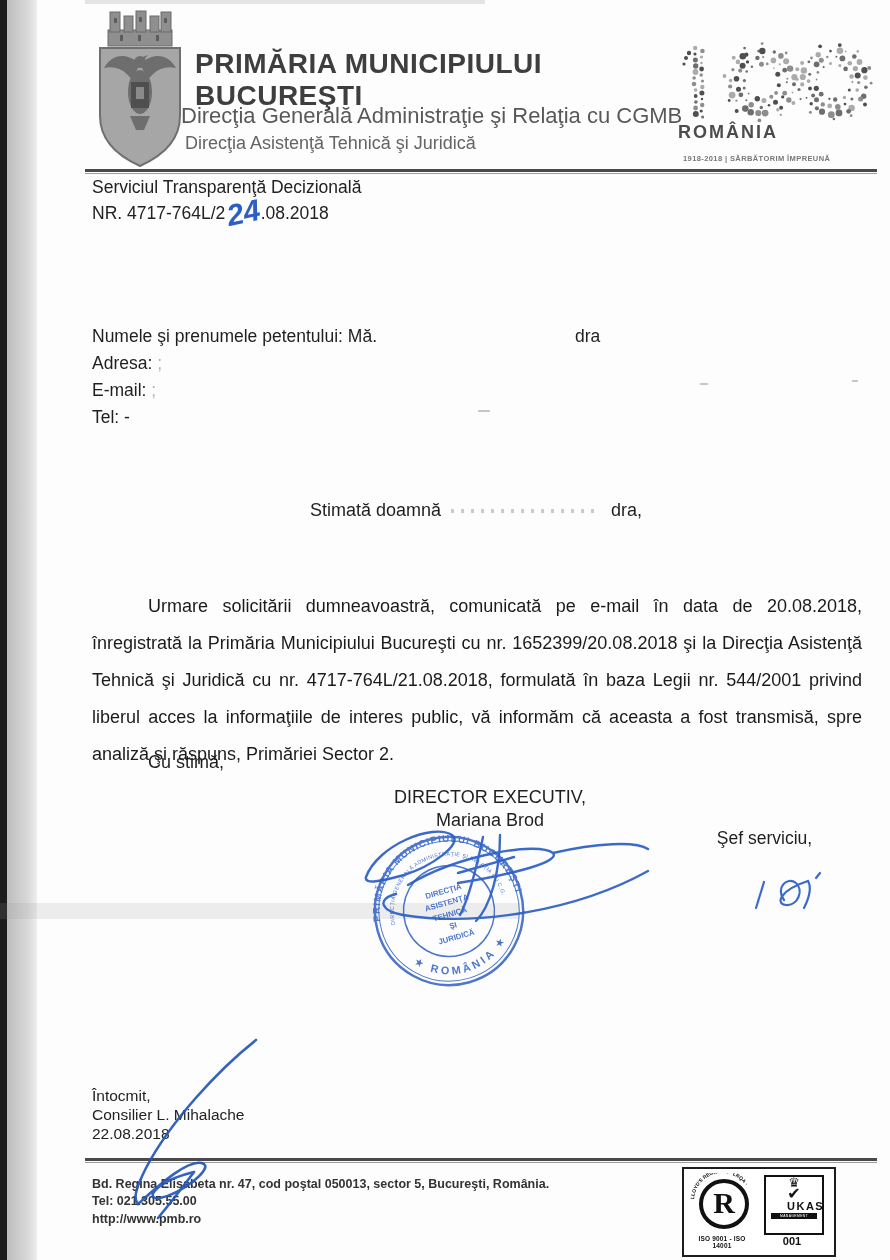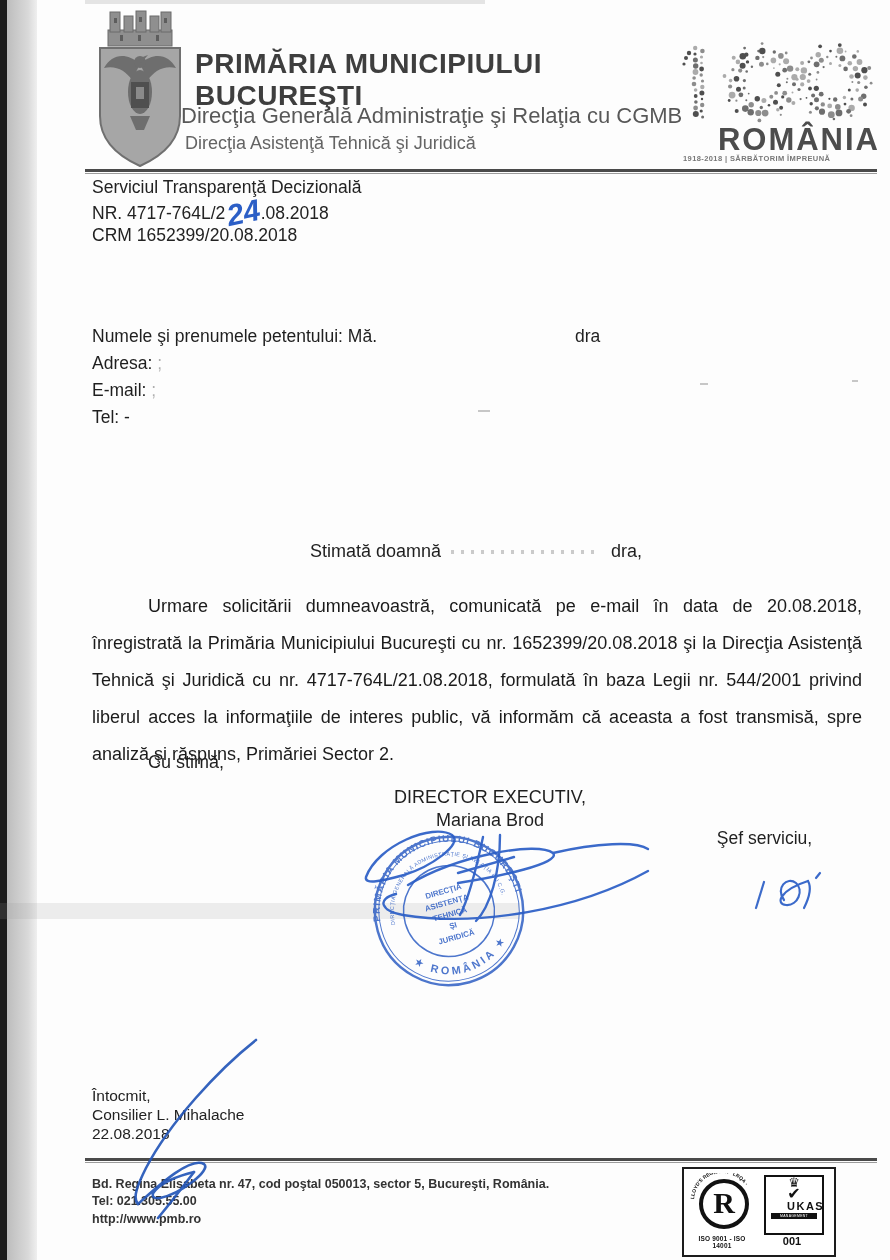--- a/index.html
+++ b/index.html
@@ -18,22 +18,22 @@
   .top-smudge{left:85px;top:0;width:400px;height:4px;background:#d8d8d8;opacity:.7;}
   .band-artifact{left:0;top:903px;width:520px;height:16px;background:rgba(150,150,150,.16);}
 
   
   .coa{left:90px;top:8px;width:100px;height:162px;}
   .hdr-title{left:195px;top:48px;width:520px;font-size:28px;font-weight:bold;
     color:#3e3e3e;letter-spacing:.5px;}
   .hdr-sub1{left:181px;top:103px;width:520px;font-size:22px;color:#585858;}
   .hdr-sub2{left:185px;top:133px;width:420px;font-size:18px;color:#646464;}
   .centenary{left:678px;top:40px;width:202px;height:130px;}
-  .centenary .rom{position:absolute;left:0;top:82px;width:202px;text-align:right;
-    font-size:31px;font-weight:bold;letter-spacing:2px;color:#4c4c4c;}
+  .centenary .rom{position:absolute;left:0;top:82px;width:202px;text-align:left;
+    font-size:18px;font-weight:bold;letter-spacing:2px;color:#4c4c4c;}
   .centenary .tag{position:absolute;left:5px;top:114px;width:202px;text-align:left;
     font-size:7.5px;font-weight:bold;letter-spacing:.4px;color:#777;}
   .rule{left:85px;width:792px;height:6px;}
   .rule::before{content:"";display:block;height:3px;background:#4a4a4a;}
   .rule::after{content:"";display:block;height:1px;margin-top:1px;background:#9c9c9c;}
   .rule-top{top:169px;}
   .rule-bottom{top:1158px;}
 
   
   .refblock{left:92px;top:176px;font-size:17.5px;line-height:22px;color:#222;}
@@ -43,21 +43,21 @@
 
   
   .recipient{left:92px;top:323px;width:780px;font-size:17.5px;line-height:27px;}
   .recipient .heading{text-decoration:underline;}
   .recipient .row{position:relative;}
   .name-suffix{position:absolute;left:483px;top:0;}
   .faint{opacity:.35;}
   .dash-art{background:#9a9a9a;opacity:.55;}
 
   
-  .salutation{left:310px;top:541px;font-size:18px;display:flex;align-items:center;}
+  .salutation{left:310px;top:500px;font-size:18px;display:flex;align-items:center;}
   .smudge{width:150px;height:4px;margin:0 10px;align-self:center;
     background:repeating-linear-gradient(90deg,rgba(120,120,120,.38) 0 3px,transparent 3px 10px);}
 
   
   .bodytext{left:92px;top:588px;width:770px;font-size:18px;line-height:37px;
     text-align:justify;text-indent:56px;color:#1b1b1b;}
   .closing{left:148px;top:752px;font-size:18px;}
 
   
   .director{left:330px;top:786px;width:320px;text-align:center;font-size:18px;line-height:23px;}
@@ -319,21 +319,20 @@
 
 <div class="abs rule rule-top"></div>
 
 <div class="abs refblock">
   <div>Serviciul Transparenţă Decizională</div>
   <div class="nr-line">
     <span>NR. 4717-764L/2</span>
     <span class="hw-ink">24</span>
     <span>.08.2018</span>
   </div>
-  <div>CRM 1652399/20.08.2018</div>
 </div>
 
 <div class="abs recipient">
   <div class="row">
     <span>Numele şi prenumele petentului: Mă.</span>
     <span class="name-suffix">dra</span>
   </div>
   <div class="row">
     <span>Adresa:</span>
     <span class="faint">;</span>

